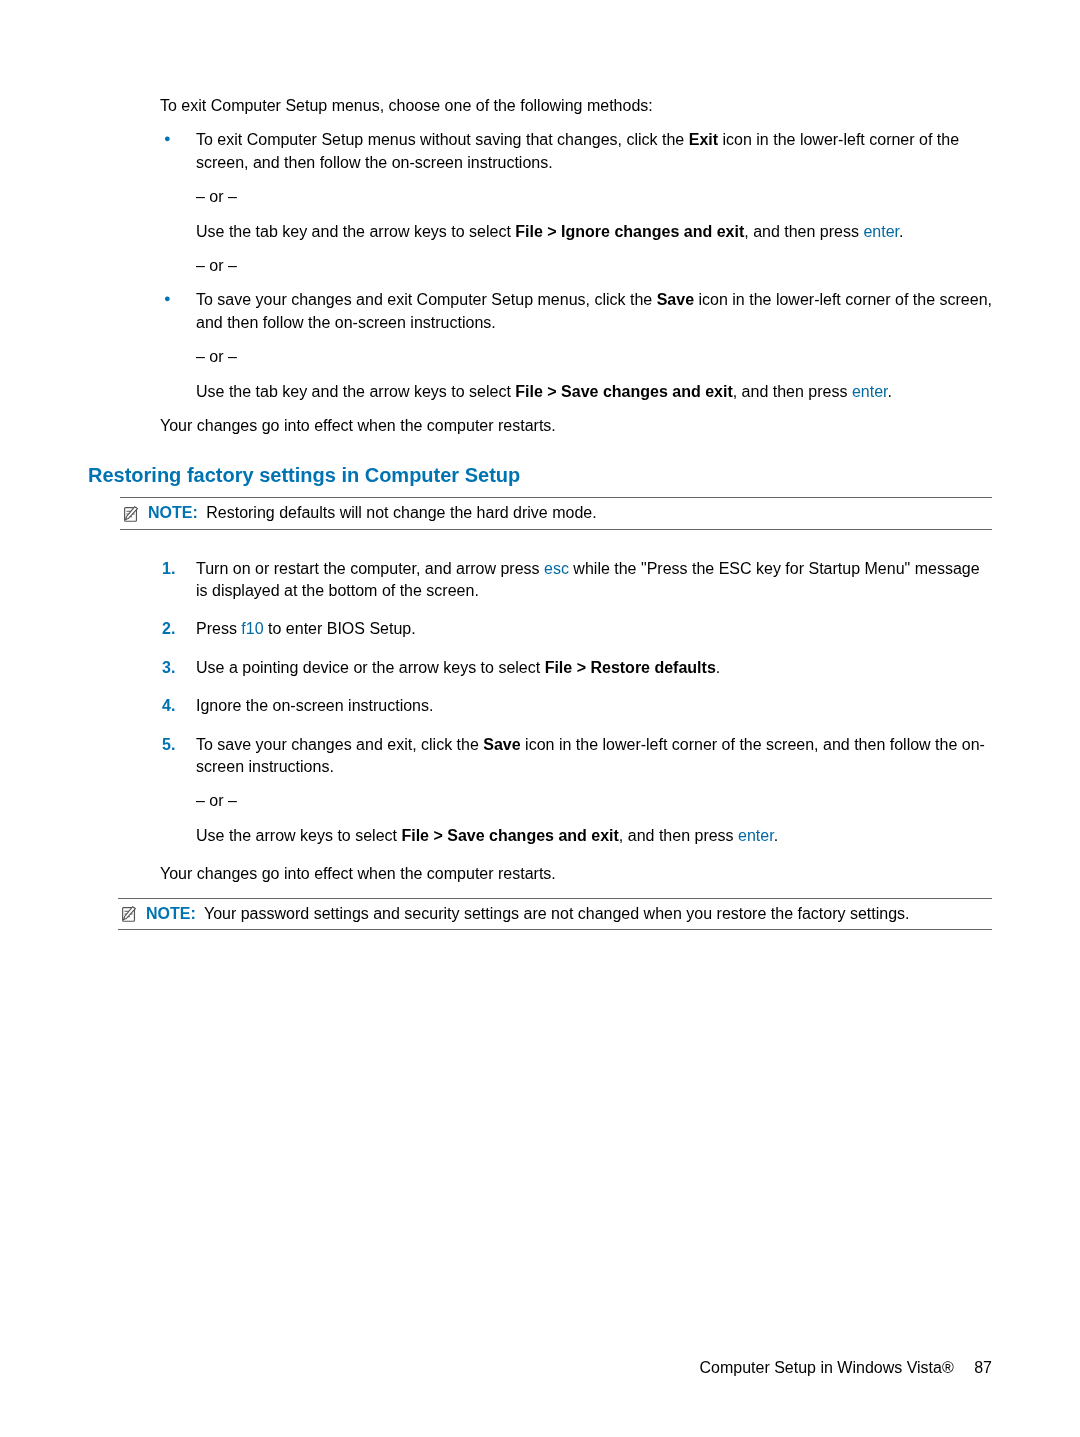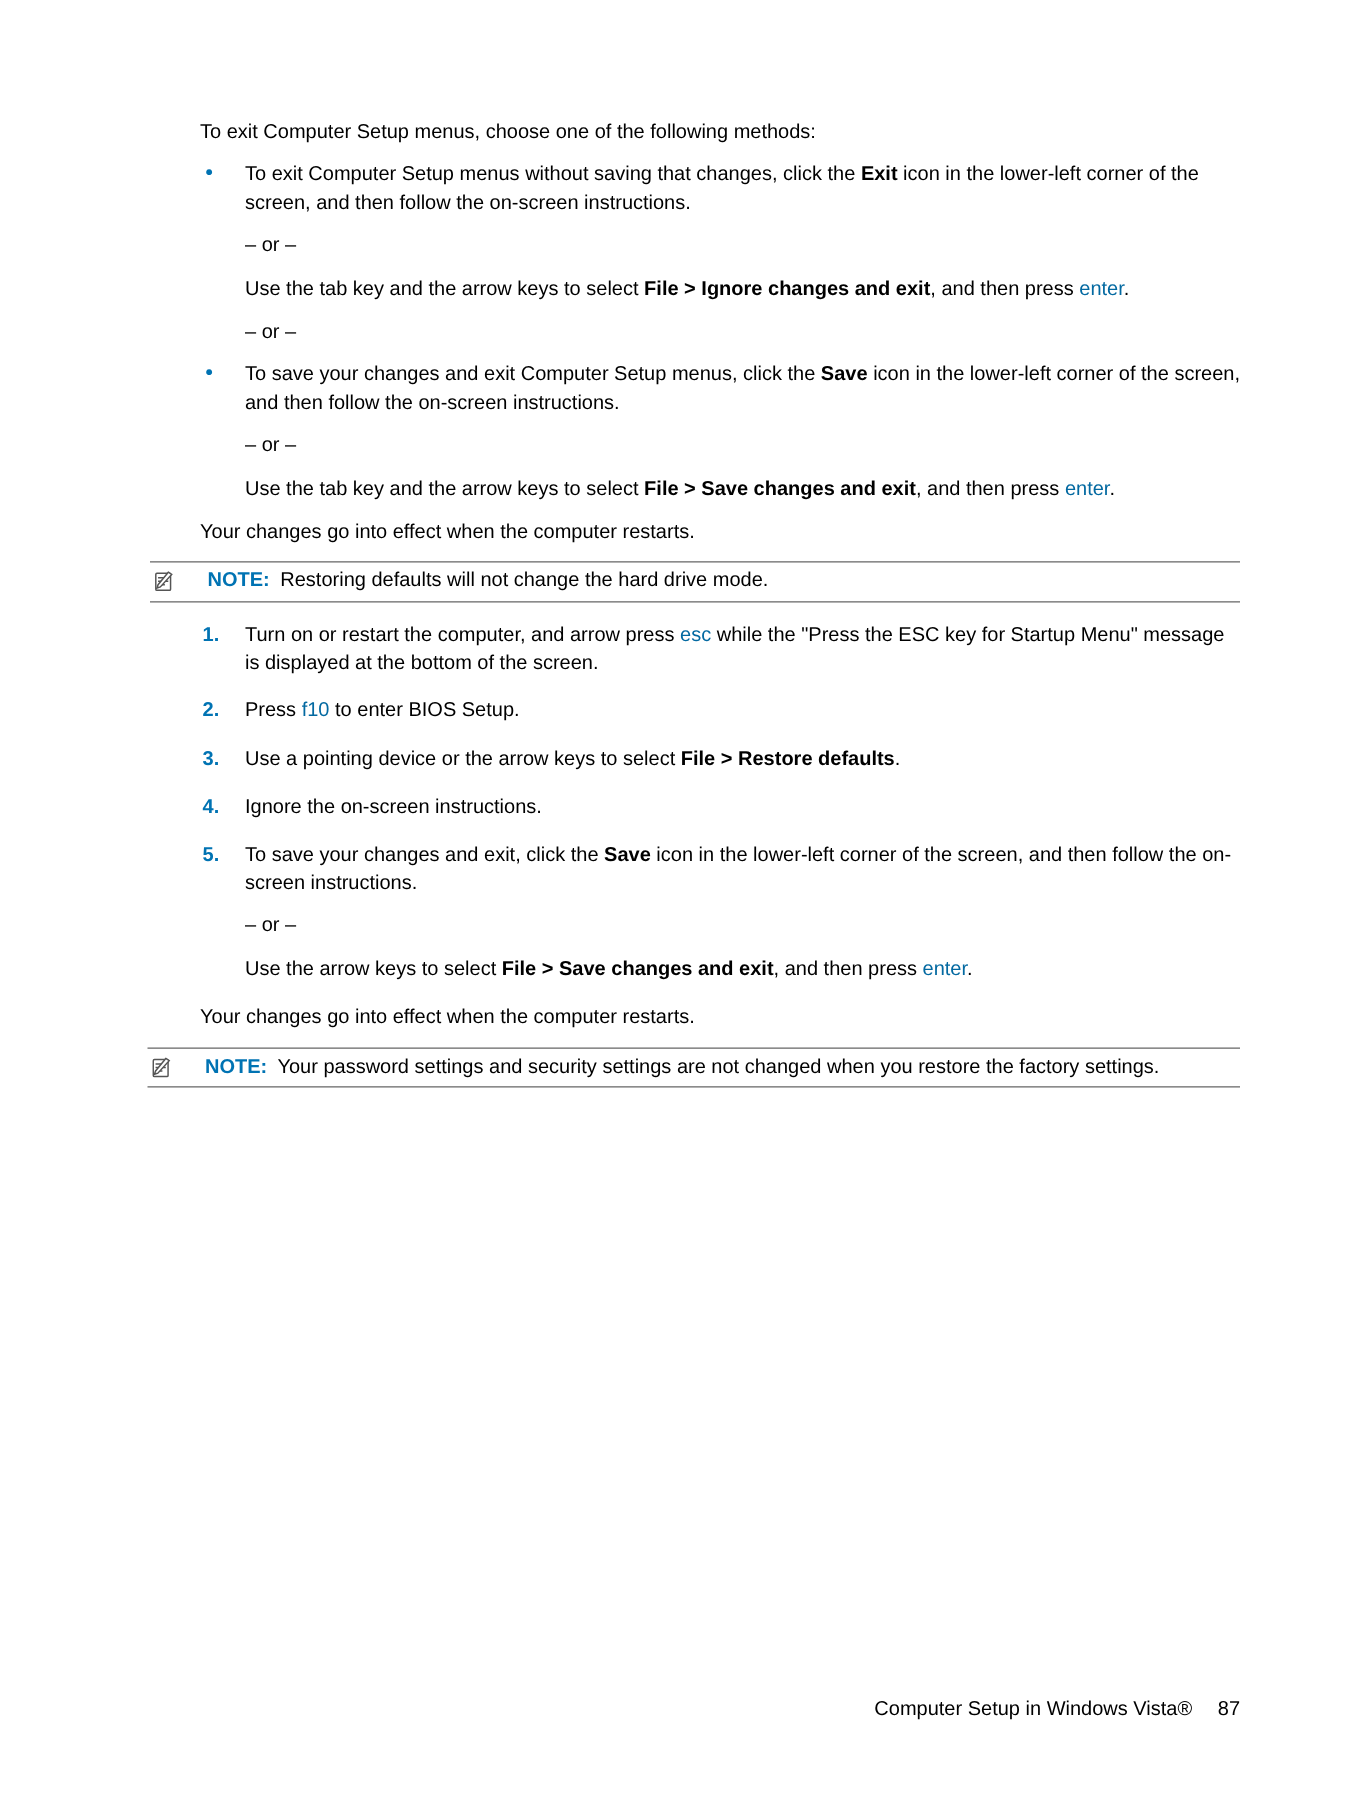--- a/index.html
+++ b/index.html
@@ -22,22 +22,22 @@
       content: "●"; position: absolute; left: 4px; top: 2px;
       color: #0073b3; font-size: 11px;
     }
     .key { color: #0369a1; }
     .h2 {
       color: #0073b3; font-size: 20px; font-weight: bold;
       margin: 24px 0 8px -72px;
     }
     .note-box {
       border-top: 1px solid #666; border-bottom: 1px solid #666;
-      padding: 4px 0; margin-bottom: 16px; margin-left: -40px;
-      display: flex; align-items: flex-start; gap: 24px;
+      padding: 4px 0; margin-bottom: 28px; margin-left: -40px;
+      display: flex; align-items: center; gap: 6px;
     }
     .note-box.indent0 { margin-left: -42px; }
     .note-icon {
       flex-shrink: 0; width: 22px; height: 20px; display: inline-block; margin-top: 1px;
     }
     .note-icon svg { width: 22px; height: 20px; }
     .note-label { color: #0073b3; font-weight: bold; margin-right: 4px; }
     .note-text { flex: 1; }
     .num-list { list-style: none; counter-reset: item; margin-bottom: 12px; }
     .num-list > li {
@@ -81,20 +81,21 @@
       </p>
       <p>– or –</p>
       <p>
         <span>Use the tab key and the arrow keys to select </span><span class="bold">File &gt; Save changes and exit</span><span>, and then press </span><span class="key">enter</span><span>.</span>
       </p>
     </li>
   </ul>
 
   <p>Your changes go into effect when the computer restarts.</p>
 
+  <h2 class="h2">Restoring factory settings in Computer Setup</h2>
 
   <div class="note-box">
     <span class="note-icon">
       <svg viewBox="0 0 24 22">
           <g fill="none" stroke="#555" stroke-width="1.3">
             <rect x="5" y="4" width="13" height="15" rx="1"></rect>
             <path d="M7 8 h9 M7 11 h9 M7 14 h6"></path>
             <path d="M16 3 l3 2 l-10 11 l-3 1 l1 -3 z" fill="#fff"></path>
           </g>
         </svg>

